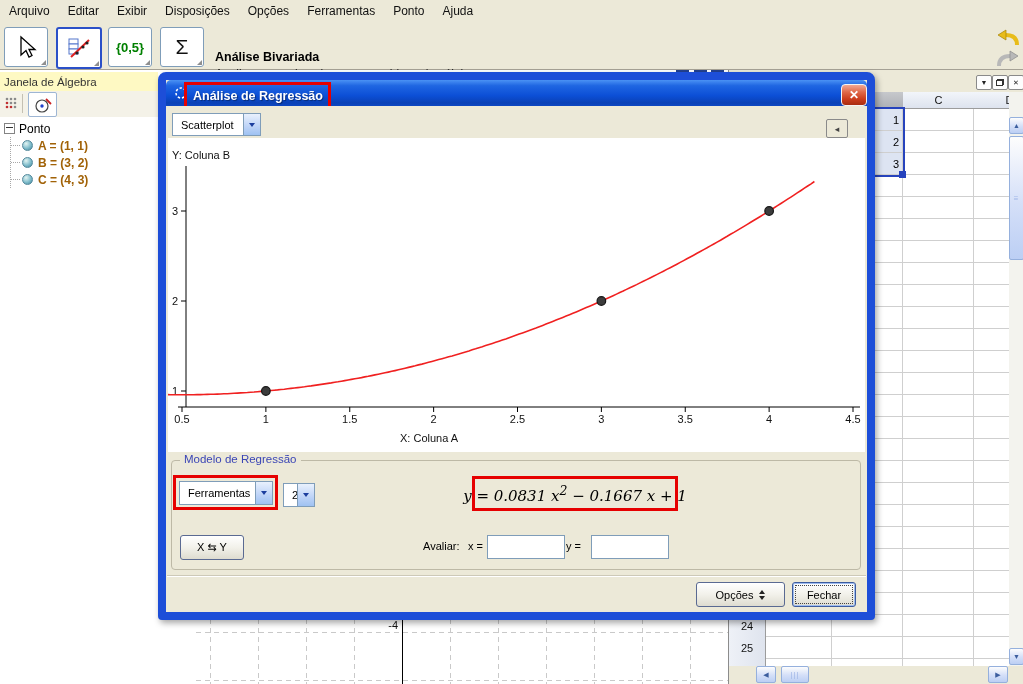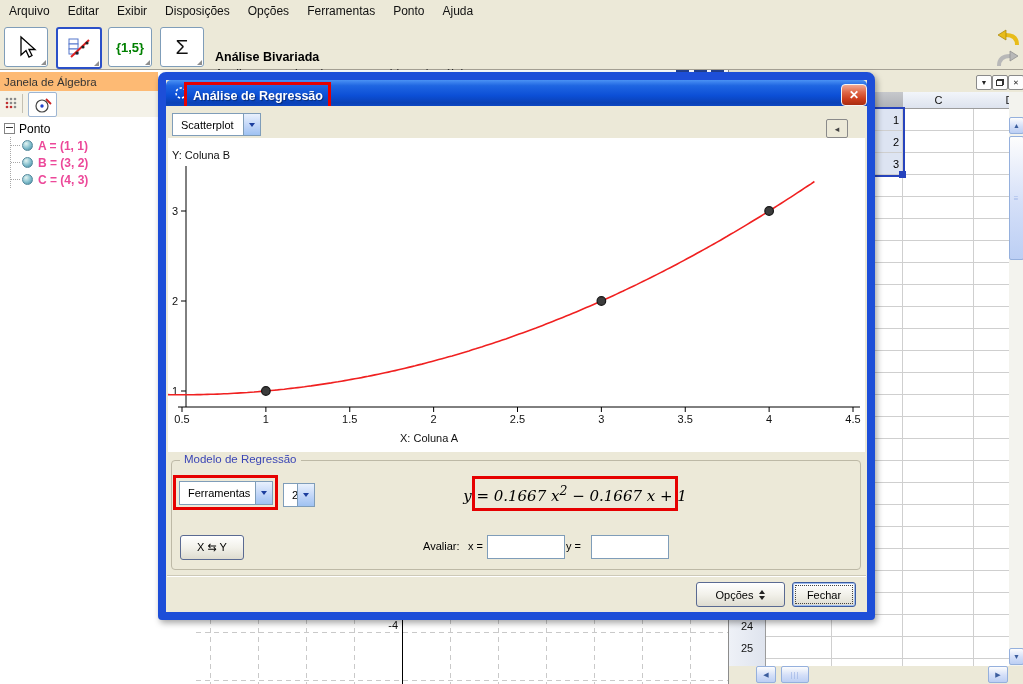--- a/index.html
+++ b/index.html
@@ -17,39 +17,39 @@
   .toolbtn.sel{border:2px solid #2b50c8;}
   .ddtri{position:absolute;right:1px;bottom:1px;width:0;height:0;
          border-left:5px solid transparent;border-bottom:5px solid #8f8f8f;}
   .brace-icon{color:#008000;font-weight:bold;font-size:13px;}
   .sigma-icon{font-size:21px;color:#111;}
   #tool-title{left:215px;top:28px;font-weight:bold;font-size:12.5px;color:#000;}
   #tool-desc{left:215px;top:45px;font-size:12px;color:#222;}
 
   
   #algebra{left:0;top:70px;width:196px;height:614px;background:#fff;border-right:1px solid #9a9a9a;}
-  #algebra-header{position:absolute;left:0;top:2px;width:158px;height:19px;background:#fdba74;
+  #algebra-header{position:absolute;left:0;top:2px;width:158px;height:19px;background:#fef9c3;
                   display:flex;align-items:center;border-bottom:1px solid #d8d4c4;}
   #algebra-header span.t{margin-left:4px;font-size:11.5px;color:#333;}
   #algebra-collapse{position:absolute;right:4px;top:3px;width:14px;height:13px;background:#ece9d8;
                     border:1px solid #8a8a8a;border-radius:2px;font-size:6px;display:flex;align-items:center;justify-content:center;color:#444;}
   #stylebar{position:absolute;left:0;top:21px;width:158px;height:26px;background:#f4f2e8;}
   #style-sep{position:absolute;left:22px;top:3px;width:1px;height:19px;background:#c4c0b2;}
   #circle-btn{position:absolute;left:28px;top:1px;width:27px;height:23px;background:#fff;border:1px solid #9eb6d4;border-radius:2px;
               display:flex;align-items:center;justify-content:center;}
   #tree{position:absolute;left:0;top:50px;}
   #tree-root{display:flex;align-items:center;height:17px;}
   #minus-box{width:9px;height:9px;border:1px solid #848484;background:#fff;margin:0 4px;position:relative;}
   #minus-box:before{content:"";position:absolute;left:1px;right:1px;top:3px;height:1px;background:#333;}
   #tree-children{margin-left:10px;border-left:1px dotted #a8a8a8;}
   .tree-row{display:flex;align-items:center;height:17px;}
   .tree-dash{width:9px;border-bottom:1px dotted #a8a8a8;margin-right:2px;}
   .sphere{width:11px;height:11px;border-radius:50%;margin-right:5px;
           background:radial-gradient(circle at 35% 30%,#e2f4f2,#7fbccb 55%,#3f8398);border:1px solid #54899c;box-sizing:border-box;}
-  .point-label{color:#ec4899;font-weight:bold;font-size:12px;}
+  .point-label{color:#a16207;font-weight:bold;font-size:12px;}
 
   
   #graphics{left:196px;top:70px;width:532px;height:614px;background:#fff;}
   #grid-svg{position:absolute;left:0;top:540px;}
 
   
   #sheet{left:728px;top:70px;width:295px;height:614px;background:#fff;border-left:1px solid #8c8c8c;overflow:hidden;}
   #sheet-top{position:absolute;left:0;top:0;width:295px;height:22px;background:#ece9d8;}
   .wbtn{position:absolute;top:5px;width:14px;height:13px;background:#fdfdfd;border:1px solid #8a8a8a;border-radius:2px;
         display:flex;align-items:center;justify-content:center;font-size:7px;color:#222;}
@@ -154,21 +154,21 @@
       <rect x="3" y="9" width="9" height="5" fill="#fff" stroke="#5577cc"></rect>
       <rect x="3" y="14" width="9" height="5" fill="#fff" stroke="#5577cc"></rect>
       <line x1="5" y1="22" x2="23" y2="5" stroke="#e02020" stroke-width="2"></line>
       <circle cx="11" cy="18" r="1.6" fill="#222"></circle>
       <circle cx="17" cy="12" r="1.6" fill="#222"></circle>
       <circle cx="21" cy="8" r="1.6" fill="#222"></circle>
     </svg>
     <i class="ddtri"></i>
   </div>
   <div class="toolbtn" style="left:108px;">
-    <span class="brace-icon">{1,5}</span>
+    <span class="brace-icon">{0,5}</span>
     <i class="ddtri"></i>
   </div>
   <div class="toolbtn" style="left:160px;">
     <span class="sigma-icon">Σ</span>
     <i class="ddtri"></i>
   </div>
   <div id="tool-title" class="abs">Análise Bivariada</div>
   <div id="tool-desc" class="abs">Analisa pares de valores em um bloco de células</div>
   <svg class="abs" style="left:996px;top:7px;" width="24" height="18" viewBox="0 0 24 18">
     <path d="M21 16 Q21 6 10 6" stroke="#e8bc1a" stroke-width="4" fill="none"></path>
@@ -473,21 +473,21 @@
         <div class="combo" style="left:3px;top:3px;width:92px;height:22px;">
           <span class="txt">Ferramentas</span>
           <span class="arrow"></span>
         </div>
       </div>
       <div class="combo" id="degree-combo">
         <span class="txt">2</span>
         <span class="arrow"></span>
       </div>
       <div id="eq-redbox">
-        <span id="equation"><span>y = 0.1667 x</span><sup>2</sup><span> − 0.1667 x + 1</span></span>
+        <span id="equation"><span>y = 0.0831 x</span><sup>2</sup><span> − 0.1667 x + 1</span></span>
       </div>
       <div class="xpbtn" id="swap-btn">X ⇆ Y</div>
       <span class="gb-label" style="left:251px;top:79px;">Avaliar:</span>
       <span class="gb-label" style="left:296px;top:79px;">x =</span>
       <input class="field" style="left: 315px; top: 74px; width: 72px; height: 20px;" value="">
       <span class="gb-label" style="left:394px;top:79px;">y =</span>
       <input class="field" style="left: 419px; top: 74px; width: 72px; height: 20px;" value="">
     </div>
 
     <div id="separator"></div>

